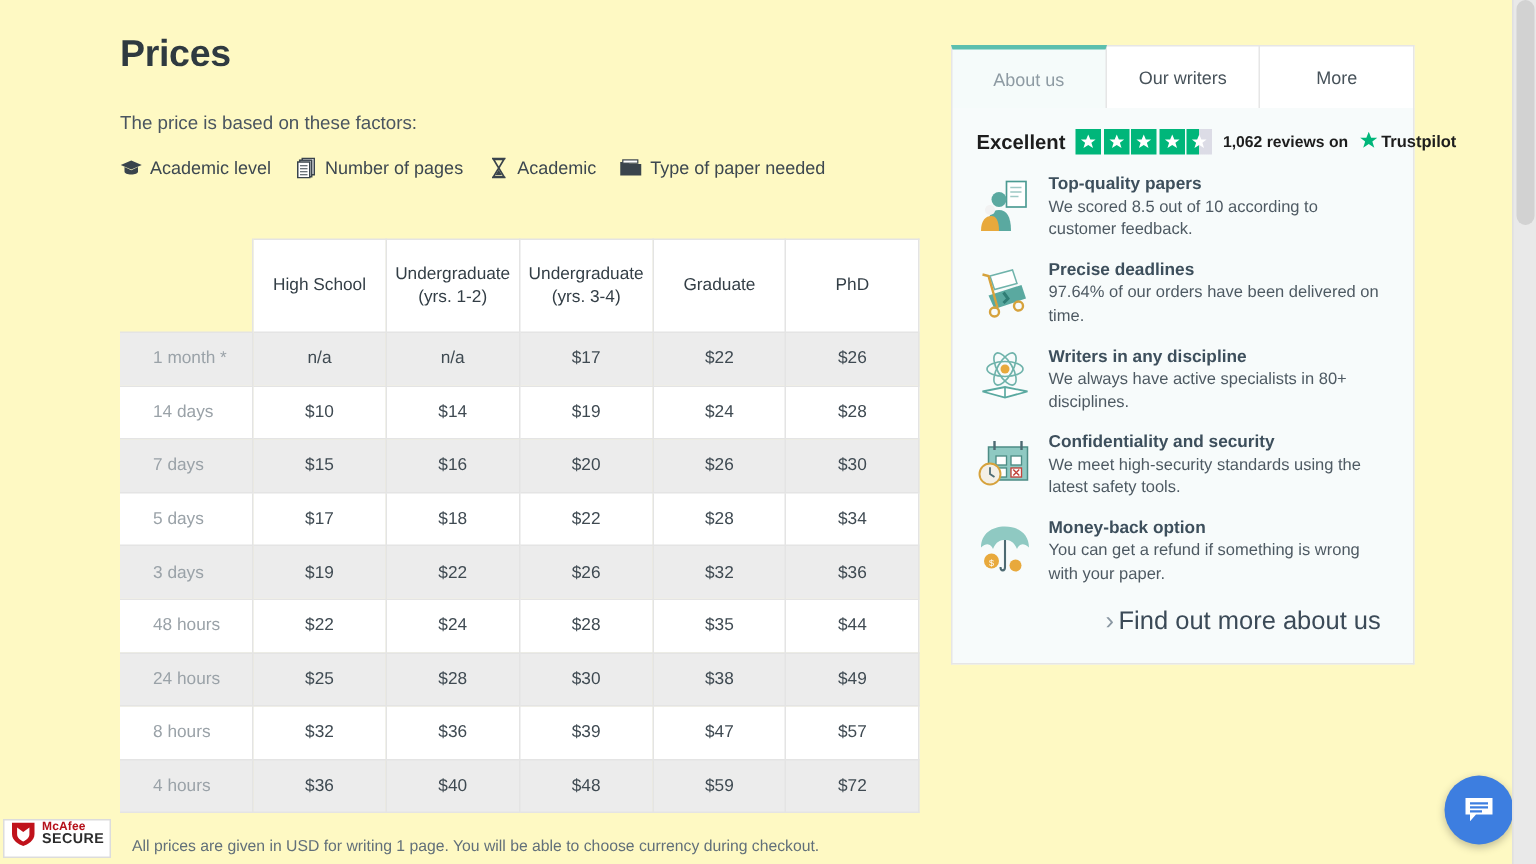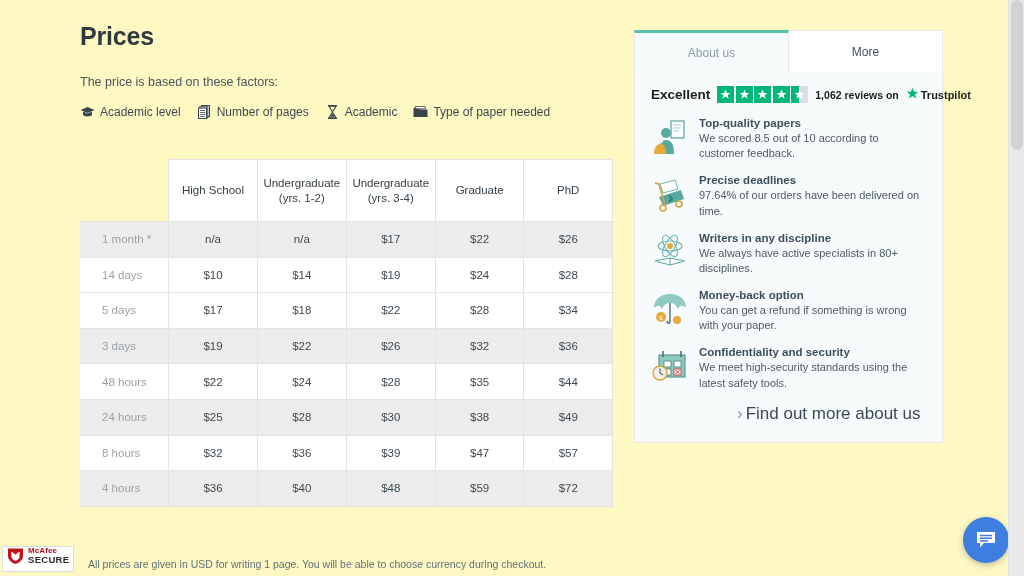--- a/index.html
+++ b/index.html
@@ -254,20 +254,28 @@
             <td>$26</td>
           </tr>
           <tr class="even">
             <th class="rowlab">14 days</th>
             <td>$10</td>
             <td>$14</td>
             <td>$19</td>
             <td>$24</td>
             <td>$28</td>
           </tr>
+          <tr class="odd">
+            <th class="rowlab">7 days</th>
+            <td>$15</td>
+            <td>$16</td>
+            <td>$20</td>
+            <td>$26</td>
+            <td>$30</td>
+          </tr>
           <tr class="even">
             <th class="rowlab">5 days</th>
             <td>$17</td>
             <td>$18</td>
             <td>$22</td>
             <td>$28</td>
             <td>$34</td>
           </tr>
           <tr class="odd">
             <th class="rowlab">3 days</th>
@@ -325,20 +333,23 @@
         <div class="m1">McAfee</div>
         <div class="m2">SECURE</div>
       </span>
     </div>
 
     <div id="right-panel">
 
       <div id="tabs">
         <div class="tab active">
           <span>About us</span>
+        </div>
+        <div class="tab">
+          <span>Our writers</span>
         </div>
         <div class="tab">
           <span>More</span>
         </div>
       </div>
 
       <div id="panel-body">
 
         <div id="trust-row">
           <span id="trust-excellent">Excellent</span>
@@ -429,55 +440,55 @@
           </span>
           <span class="ftext">
             <div class="ftitle">Writers in any discipline</div>
             <div class="fdesc">We always have active specialists in 80+ disciplines.</div>
           </span>
         </div>
 
         <div class="feature">
           <span class="ficon">
             <svg width="38" height="38" viewBox="0 0 38 38">
-              <path d="M3 18 C3 9 10 4 19 4 C28 4 35 9 35 18 C31 14 28 16 27 19 C25 14 22 13 19 13 C16 13 13 14 11 19 C10 16 7 14 3 18 Z" fill="#8fc9c2"></path>
-              <line x1="19" y1="13" x2="19" y2="31" stroke="#4d6a72" stroke-width="1.4"></line>
-              <path d="M19 31 C19 34 16 34 16 31" fill="none" stroke="#4d6a72" stroke-width="1.4"></path>
-              <circle cx="10" cy="27" r="5" fill="#e8a93c"></circle>
-              <circle cx="26" cy="30" r="4" fill="#e8a93c"></circle>
-              <text x="10" y="30" font-size="6" fill="#ffffff" text-anchor="middle" font-family="sans-serif">$</text>
-            </svg>
-          </span>
-          <span class="ftext">
-            <div class="ftitle">Money-back option</div>
-            <div class="fdesc">You can get a refund if something is wrong with your paper.</div>
-          </span>
-        </div>
-
-        <div class="feature">
-          <span class="ficon">
-            <svg width="38" height="38" viewBox="0 0 38 38">
               <rect x="8" y="8" width="26" height="22" fill="#8fc9c2" stroke="#4d8c85" stroke-width="1"></rect>
               <line x1="12" y1="4" x2="12" y2="10" stroke="#4d6a72" stroke-width="1.6"></line>
               <line x1="30" y1="4" x2="30" y2="10" stroke="#4d6a72" stroke-width="1.6"></line>
               <rect x="13" y="14" width="7" height="6" fill="#ffffff" stroke="#4d8c85" stroke-width="0.9"></rect>
               <rect x="23" y="14" width="7" height="6" fill="#ffffff" stroke="#4d8c85" stroke-width="0.9"></rect>
               <rect x="13" y="22" width="7" height="6" fill="#ffffff" stroke="#4d8c85" stroke-width="0.9"></rect>
               <rect x="23" y="22" width="7" height="6" fill="#ffffff" stroke="#c2443c" stroke-width="0.9"></rect>
               <path d="M24.5 23 L28.5 27 M28.5 23 L24.5 27" stroke="#c2443c" stroke-width="1"></path>
               <circle cx="9" cy="26" r="7" fill="#f3efe6" stroke="#d6a23c" stroke-width="1.3"></circle>
               <path d="M9 21.5 L9 26 L12 28" fill="none" stroke="#4d6a72" stroke-width="1.2"></path>
             </svg>
           </span>
           <span class="ftext">
             <div class="ftitle">Confidentiality and security</div>
             <div class="fdesc">We meet high-security standards using the latest safety tools.</div>
           </span>
         </div>
 
+        <div class="feature">
+          <span class="ficon">
+            <svg width="38" height="38" viewBox="0 0 38 38">
+              <path d="M3 18 C3 9 10 4 19 4 C28 4 35 9 35 18 C31 14 28 16 27 19 C25 14 22 13 19 13 C16 13 13 14 11 19 C10 16 7 14 3 18 Z" fill="#8fc9c2"></path>
+              <line x1="19" y1="13" x2="19" y2="31" stroke="#4d6a72" stroke-width="1.4"></line>
+              <path d="M19 31 C19 34 16 34 16 31" fill="none" stroke="#4d6a72" stroke-width="1.4"></path>
+              <circle cx="10" cy="27" r="5" fill="#e8a93c"></circle>
+              <circle cx="26" cy="30" r="4" fill="#e8a93c"></circle>
+              <text x="10" y="30" font-size="6" fill="#ffffff" text-anchor="middle" font-family="sans-serif">$</text>
+            </svg>
+          </span>
+          <span class="ftext">
+            <div class="ftitle">Money-back option</div>
+            <div class="fdesc">You can get a refund if something is wrong with your paper.</div>
+          </span>
+        </div>
+
         <div id="find-more">
           <span class="chev">›</span><span>Find out more about us</span>
         </div>
 
       </div>
     </div>
 
     <div id="chat-button">
       <span>
         <svg width="22" height="22" viewBox="0 0 22 22">

